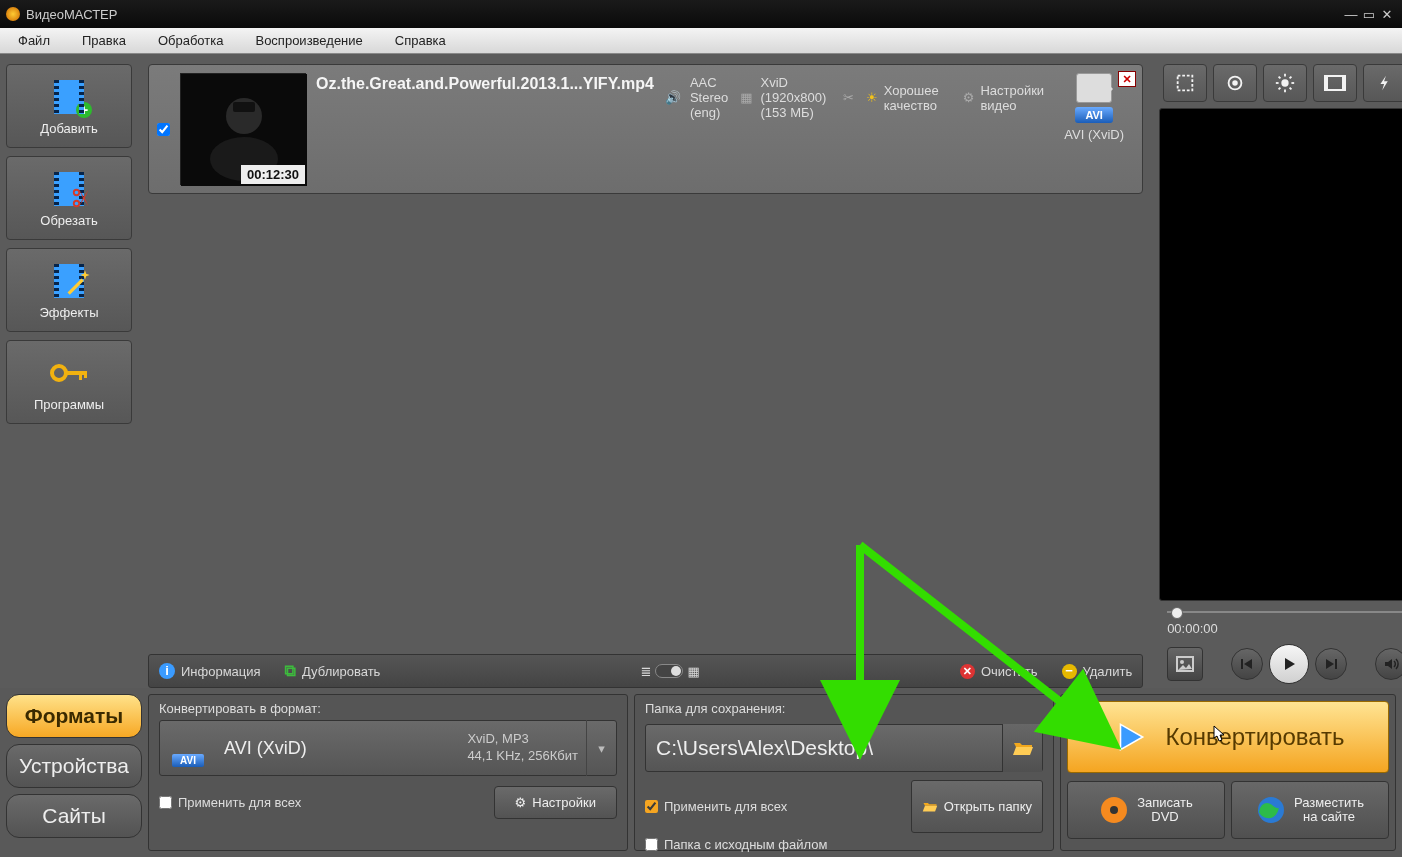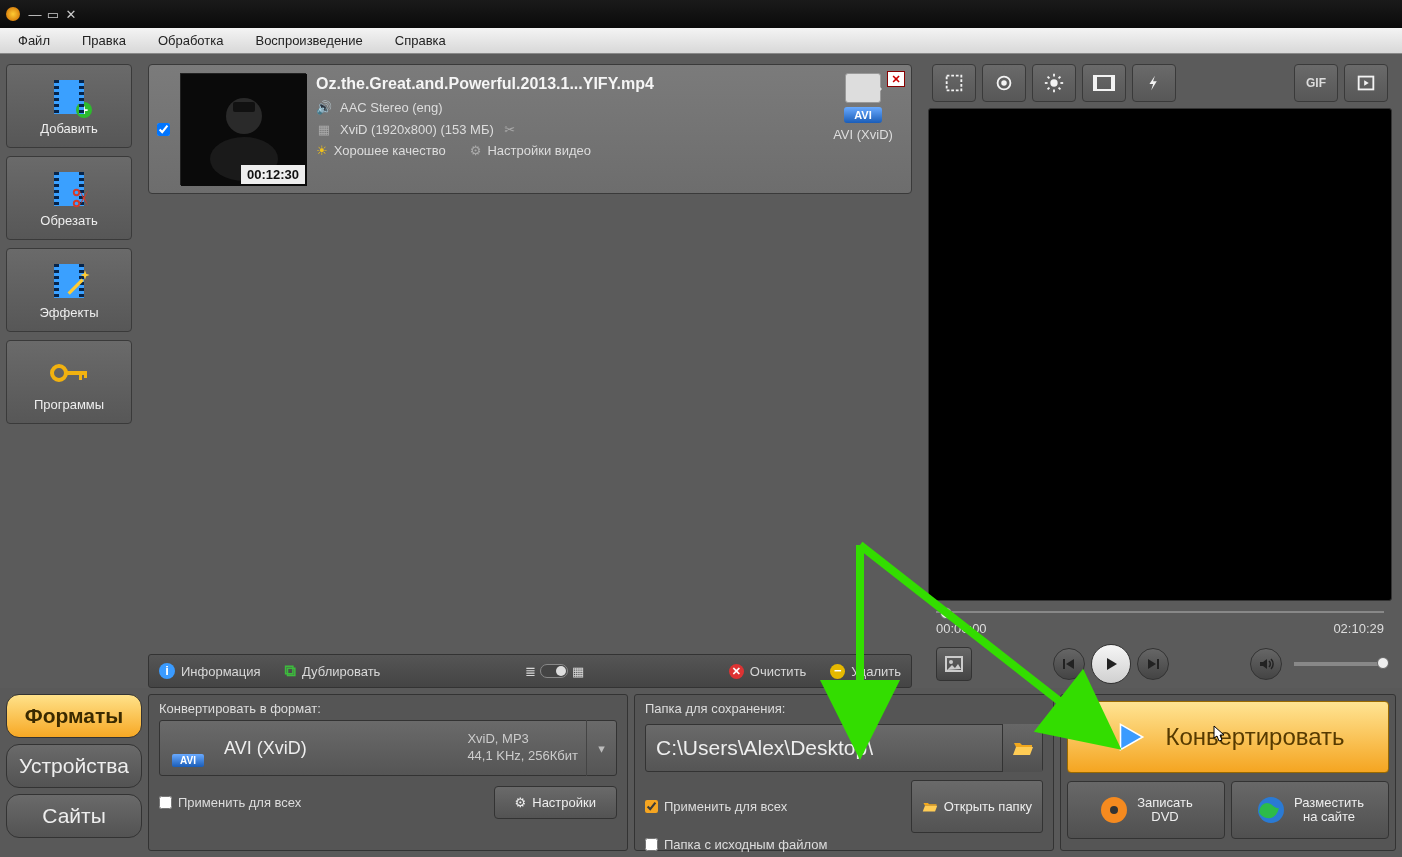--- a/index.html
+++ b/index.html
@@ -13,21 +13,21 @@
 .mainrow { display:flex; height:634px; background:#5b5b5b; }
 .leftcol { width:138px; padding:10px 6px; display:flex; flex-direction:column; gap:8px; }
 .sidebtn { width:126px; height:84px; background:linear-gradient(#6a6a6a,#575757); border:1px solid #3a3a3a; border-radius:4px; display:flex; flex-direction:column; align-items:center; justify-content:center; gap:4px; cursor:pointer; color:#eee; }
 .sidebtn.disabled { color:#888; }
 .sidebtn .icon { width:40px; height:40px; display:flex; align-items:center; justify-content:center; }
 .centercol { flex:1; display:flex; flex-direction:column; padding:10px 10px 0 10px; }
 .filecard { display:flex; align-items:flex-start; background:linear-gradient(#7b7b7b,#6d6d6d); border:1px solid #3a3a3a; border-radius:4px; padding:8px; gap:10px; position:relative; }
 .filecard .chk { margin-top:50px; }
 .thumb { width:126px; height:112px; position:relative; background:#000; border:1px solid #222; }
 .thumb .dur { position:absolute; bottom:0; right:0; background:#eee; color:#111; font-weight:bold; padding:2px 6px; font-size:13px; }
-.finfo { flex:1; display:flex; flex-direction:column; gap:6px; padding-top:2px; }
+.finfo { flex:1; display:flex; flex-direction:row; gap:12px; padding-top:2px; }
 .finfo .fname { font-weight:bold; color:#f5f5f5; font-size:16px; }
 .frow { display:flex; align-items:center; gap:8px; color:#ddd; }
 .frow .ic { width:16px; height:16px; display:inline-flex; align-items:center; justify-content:center; color:#aaa; }
 .fmt { display:flex; flex-direction:column; align-items:center; gap:4px; width:80px; }
 .fmt .badge { background:linear-gradient(#69aaff,#1a5db8); color:#fff; font-size:11px; font-weight:bold; padding:2px 10px; border-radius:3px; }
 .fmt .camicon { width:36px; height:30px; background:#ddd; border:1px solid #999; border-radius:3px; position:relative; }
 .fmt .camicon::after { content:""; position:absolute; right:-9px; top:8px; border:7px solid transparent; border-left-color:#ddd; }
 .closex { position:absolute; top:6px; right:6px; width:18px; height:16px; background:#fff; border:1px solid #800; color:#c00; font-weight:bold; text-align:center; line-height:14px; cursor:pointer; font-size:11px; }
 .filler { flex:1; }
 .listtoolbar { height:34px; background:linear-gradient(#555,#444); border:1px solid #333; border-radius:3px; display:flex; align-items:center; padding:0 10px; gap:24px; color:#d8d8d8; }
@@ -87,20 +87,21 @@
 
 .film { width:30px; height:34px; background:#3aa0ff; position:relative; border-radius:2px; }
 .film::before,.film::after { content:""; position:absolute; top:0; bottom:0; width:5px; background:repeating-linear-gradient(#06244a 0 3px,#3aa0ff 3px 6px); }
 .film::before{left:0} .film::after{right:0}
 </style>
 </head>
 <body>
 
 <div class="titlebar">
   <div class="logo"></div>
+  <div class="title">ВидеоМАСТЕР</div>
   <div class="wbtn">—</div>
   <div class="wbtn">▭</div>
   <div class="wbtn">✕</div>
 </div>
 
 <div class="menubar">
   <div class="mitem">Файл</div>
   <div class="mitem">Правка</div>
   <div class="mitem">Обработка</div>
   <div class="mitem">Воспроизведение</div>

